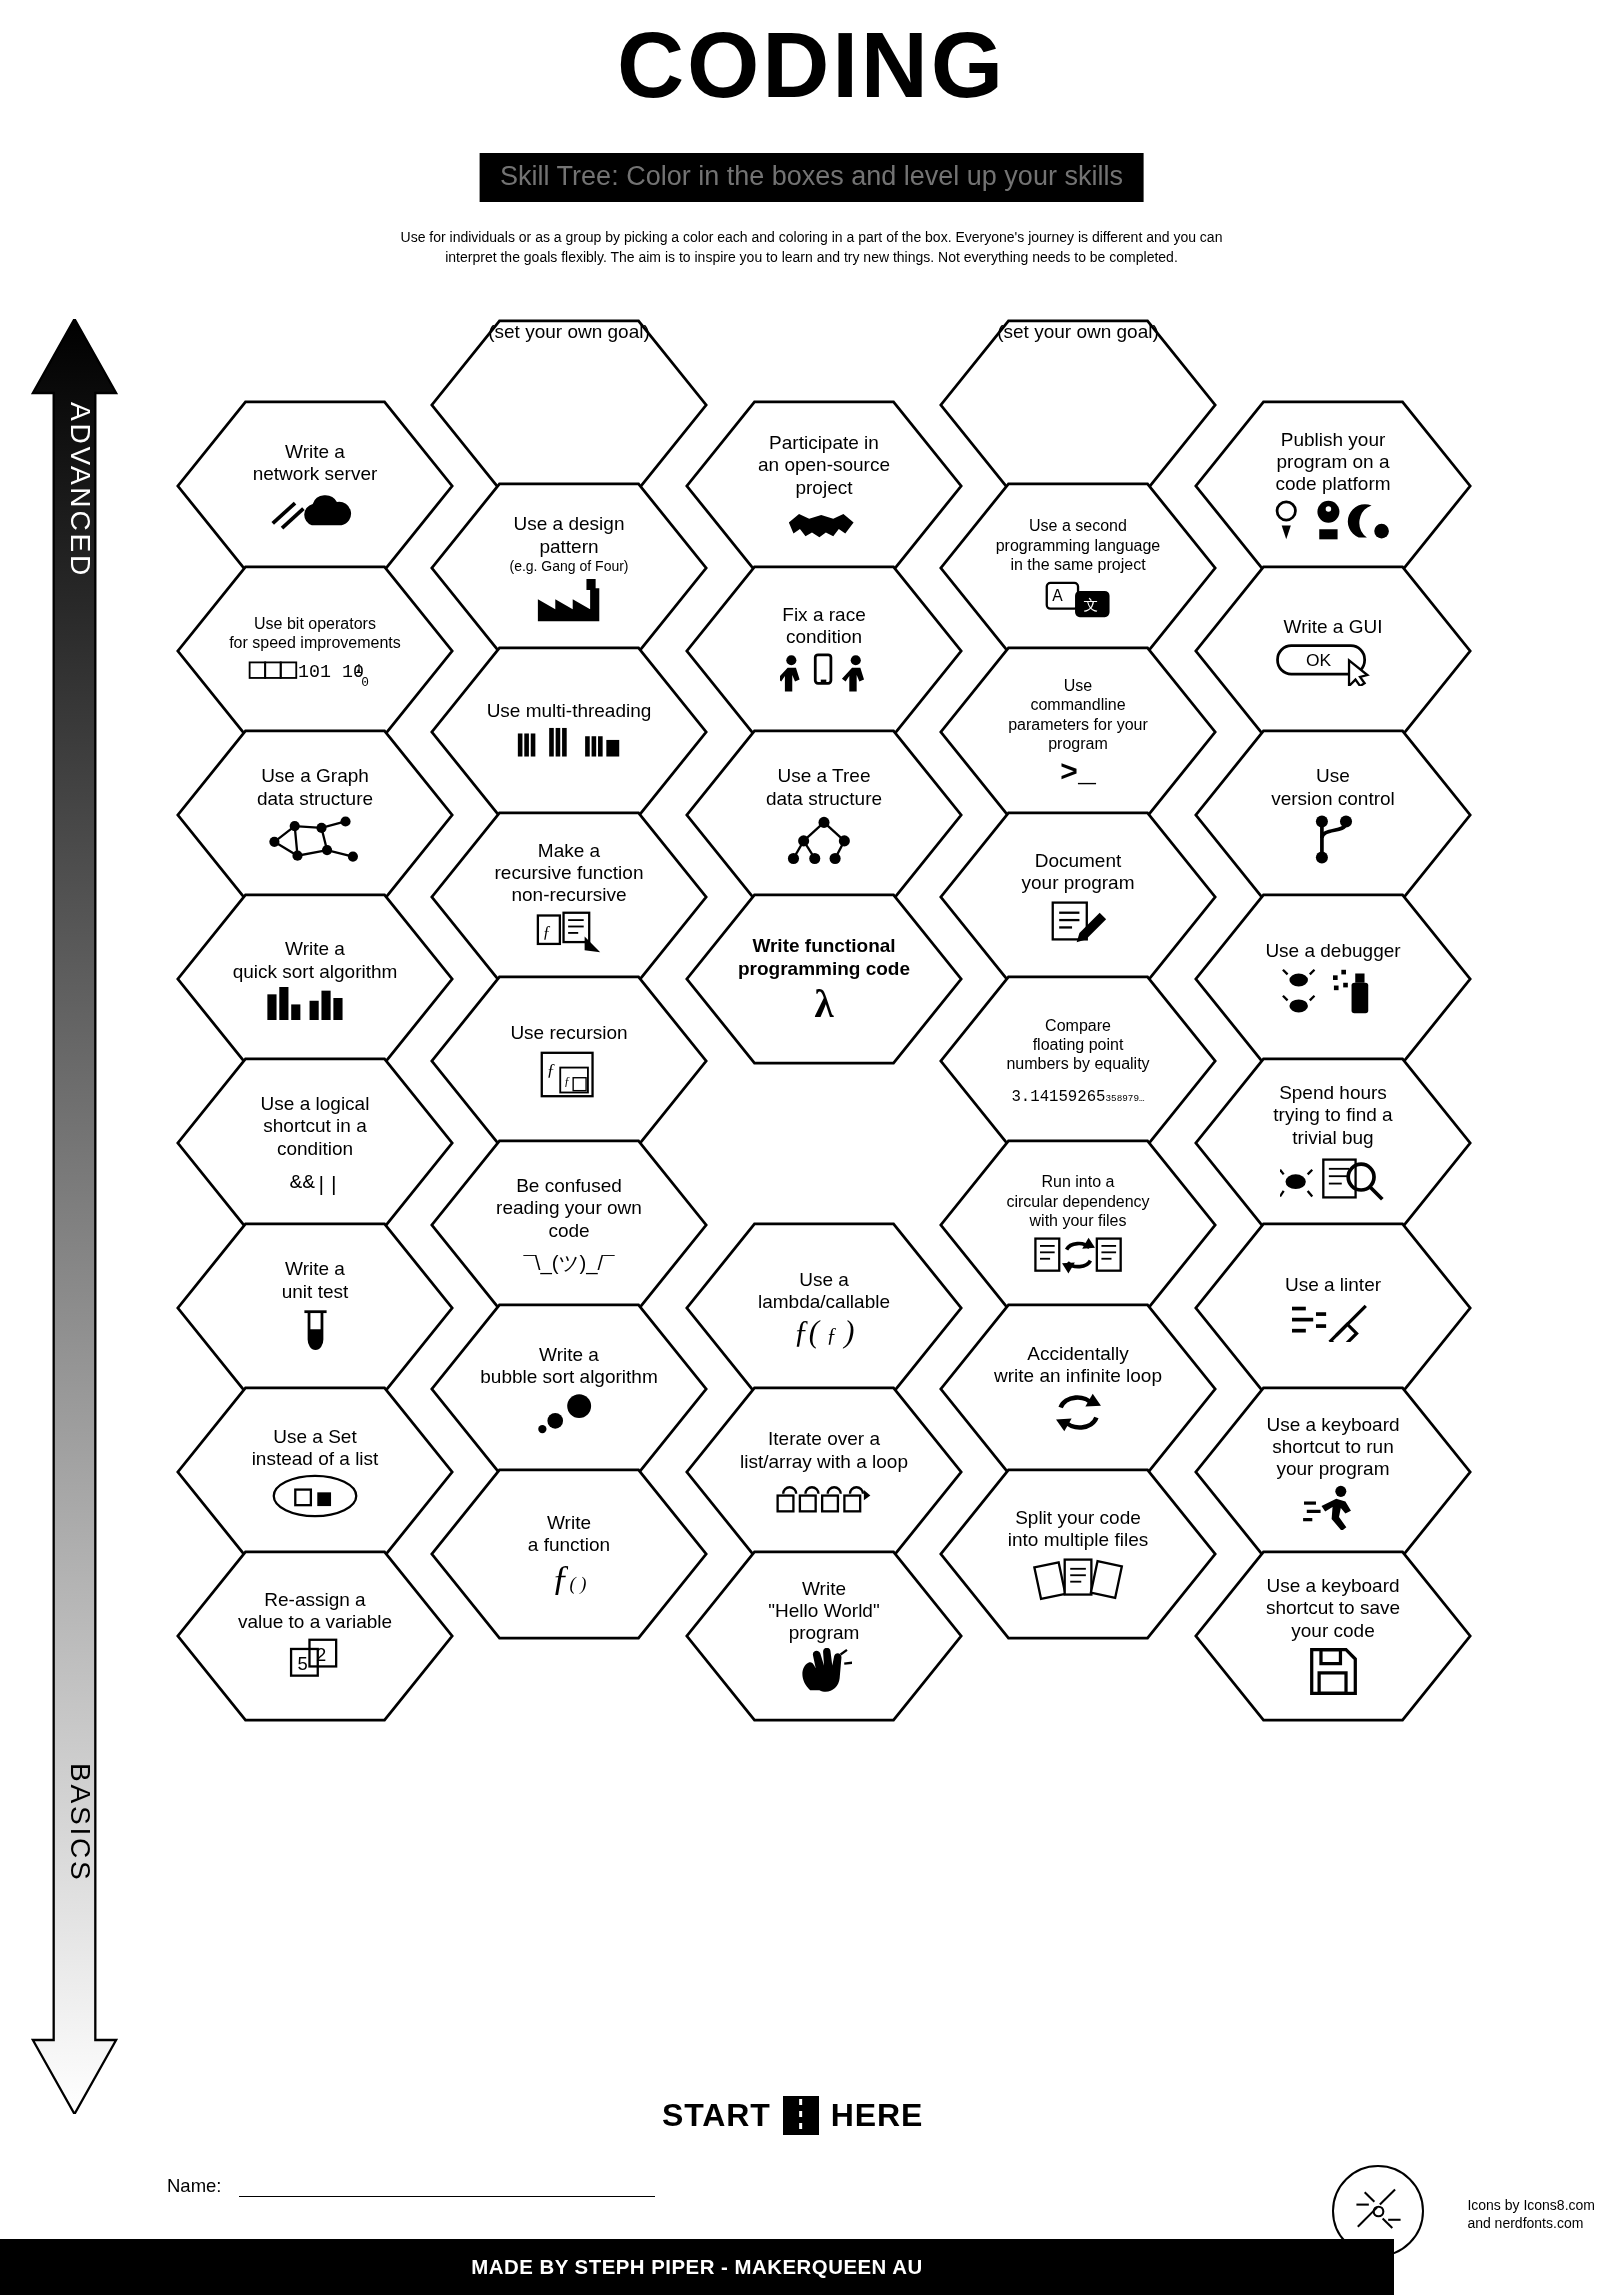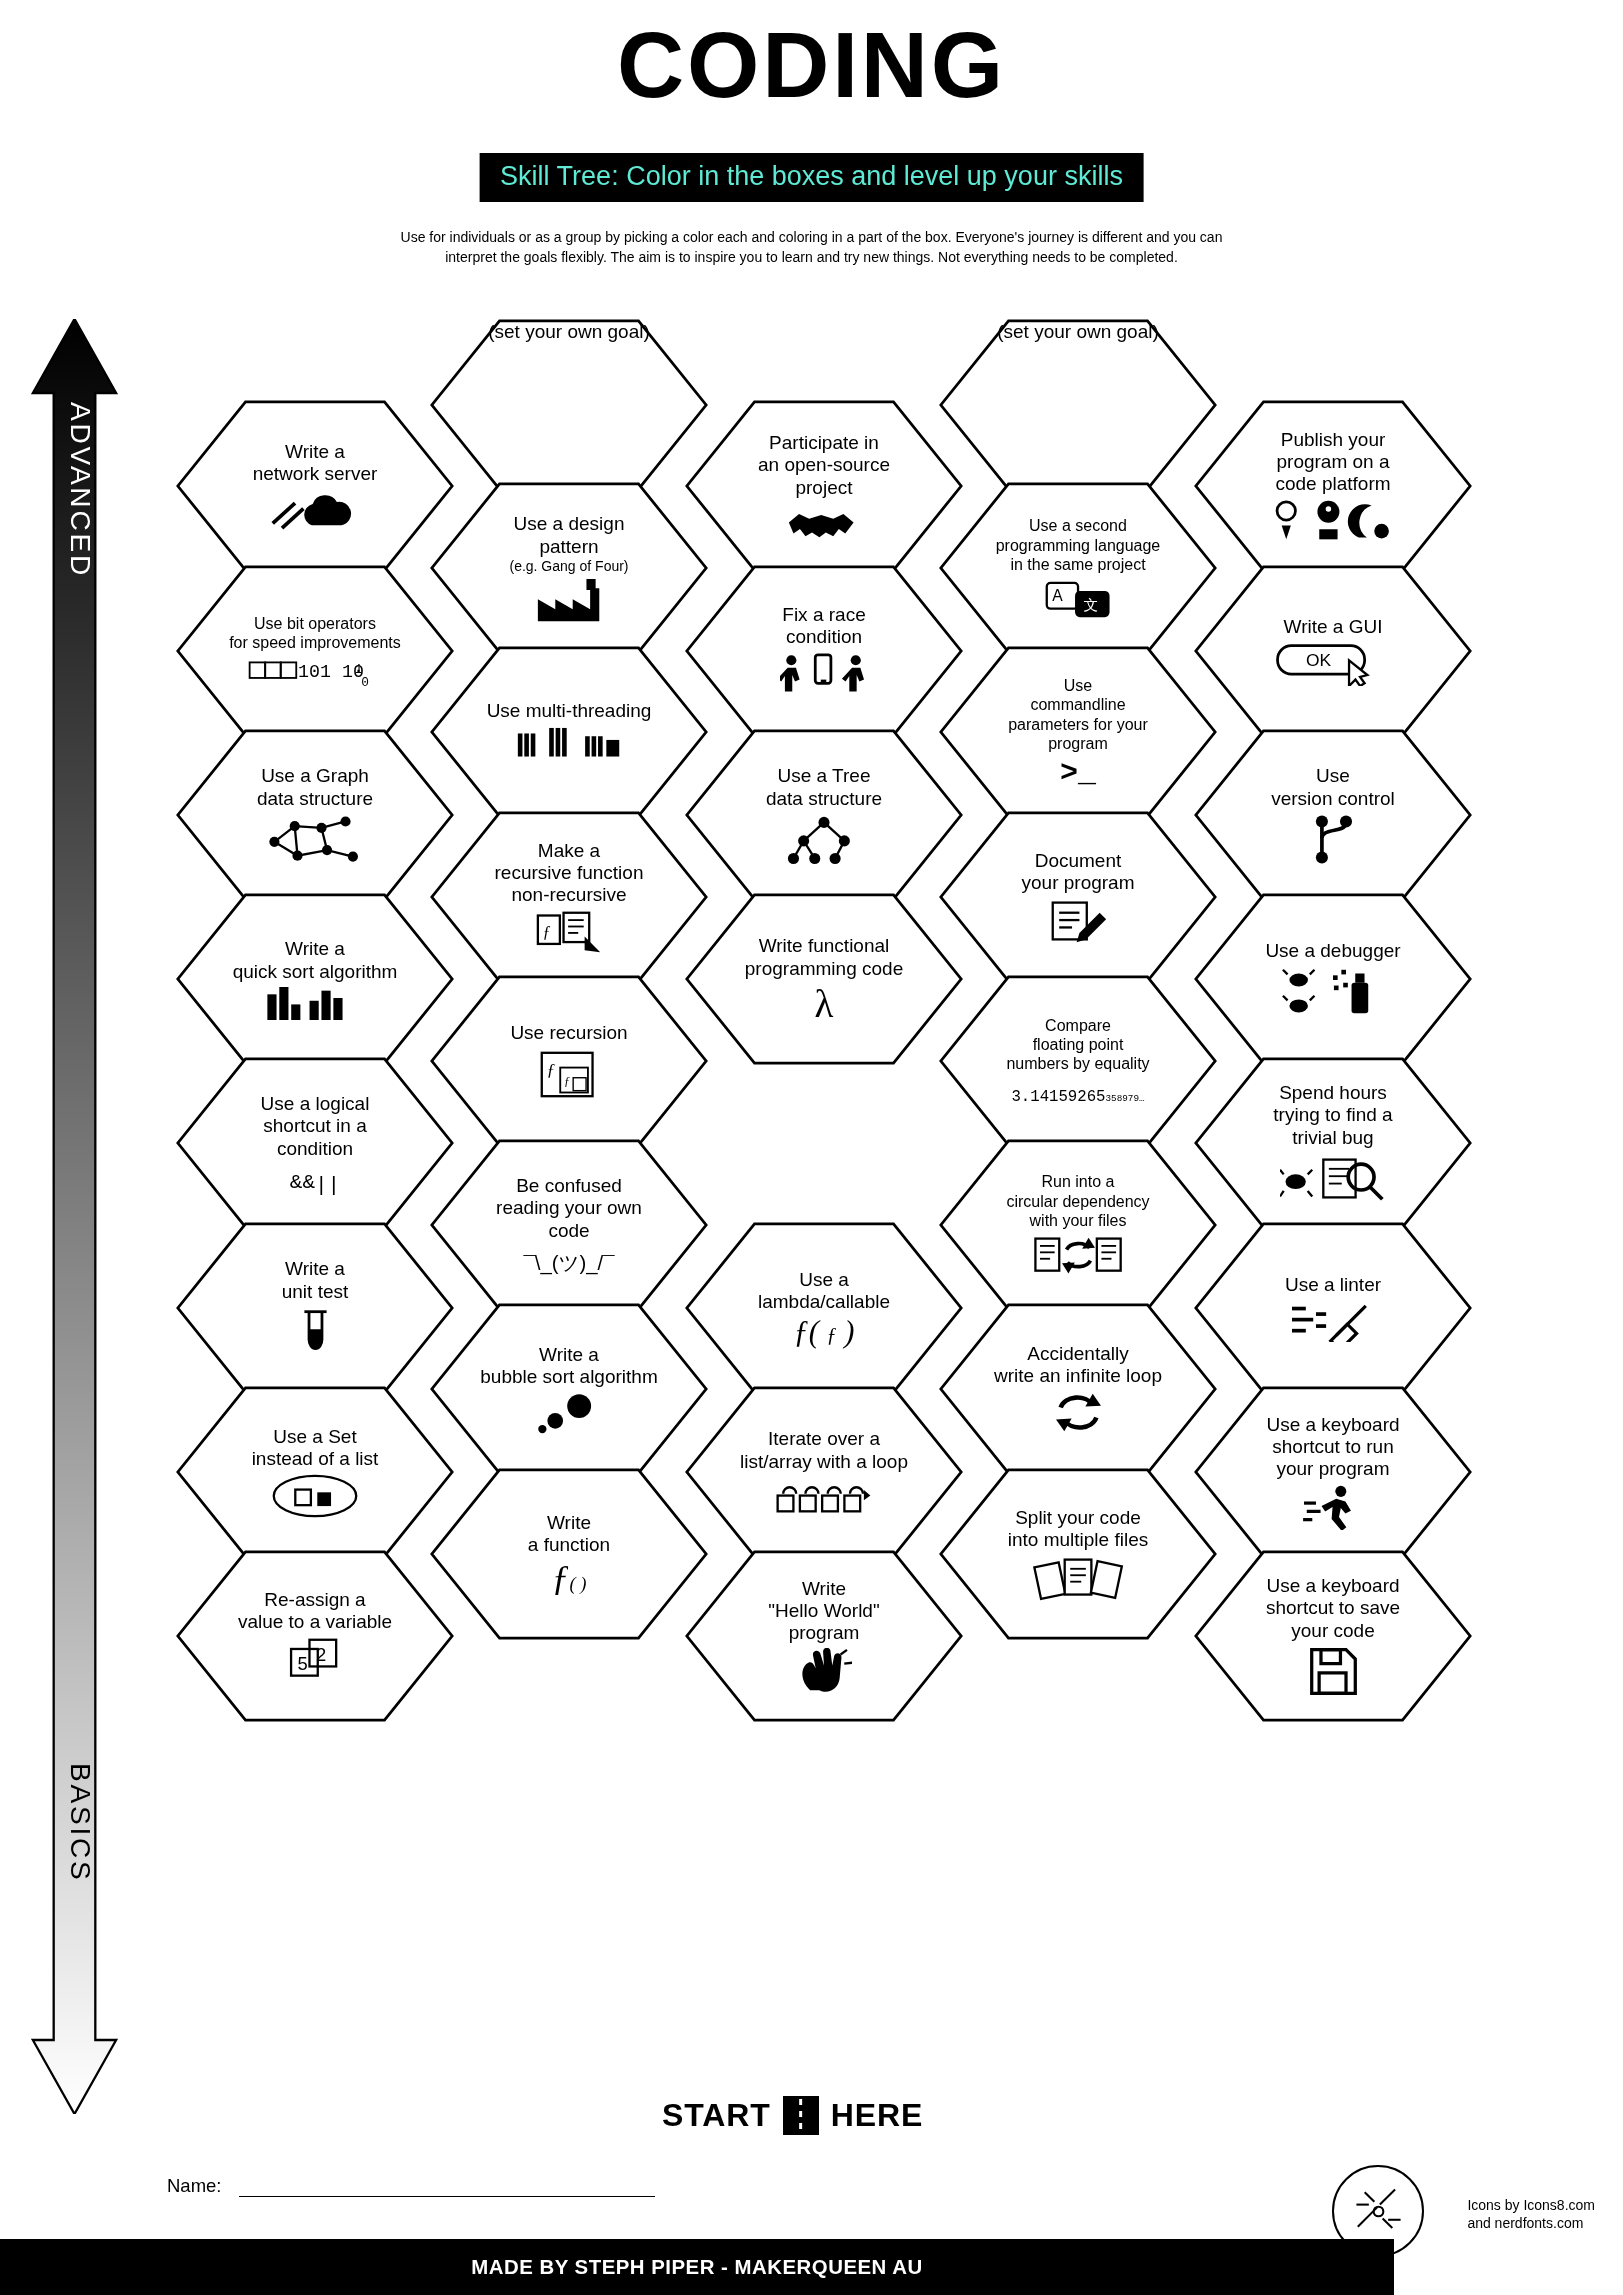--- a/index.html
+++ b/index.html
@@ -27,21 +27,21 @@
     font-weight: bold;
     letter-spacing: 2.8px;
     line-height: 1;
   }
   #subtitle-bar {
     position: absolute;
     top: 153px;
     left: 50%;
     transform: translateX(-50%);
     background: #000;
-    color: #5eead4;
+    color: #737373;
     font-size: 27px;
     padding: 8.3px 21px 10.2px 21px;
     white-space: nowrap;
   }
   #intro {
     position: absolute;
     top: 227px;
     left: 50%;
     transform: translateX(-50%);
     width: 856px;
@@ -591,21 +591,21 @@
               <rect x="26" y="0" width="20" height="72"></rect>
               <rect x="52" y="38" width="20" height="34"></rect>
               <rect x="92" y="30" width="20" height="42"></rect>
               <rect x="118" y="8" width="20" height="64"></rect>
               <rect x="144" y="24" width="20" height="48"></rect>
             </g>
           </svg>
         </div>
       </div>
     </div>
-    <div class="hex" style="left: 685px; top: 893px;">
+    <div class="hex" style="left: 685px; top: 893px; font-weight: bold;">
       <div class="shape">
         <svg viewBox="0 0 600 372" preserveAspectRatio="none">
           <polygon points="150,4 450,4 596,186 450,368 150,368 4,186" fill="#ffffff" stroke="#000000" stroke-width="6"></polygon>
         </svg>
       </div>
       <div class="content">
         <div class="label">Write functional<br>programming code</div>
         <div class="glyph"><span style="font-size:39px;font-family:'Liberation Serif',serif;">λ</span></div>
       </div>
     </div>

